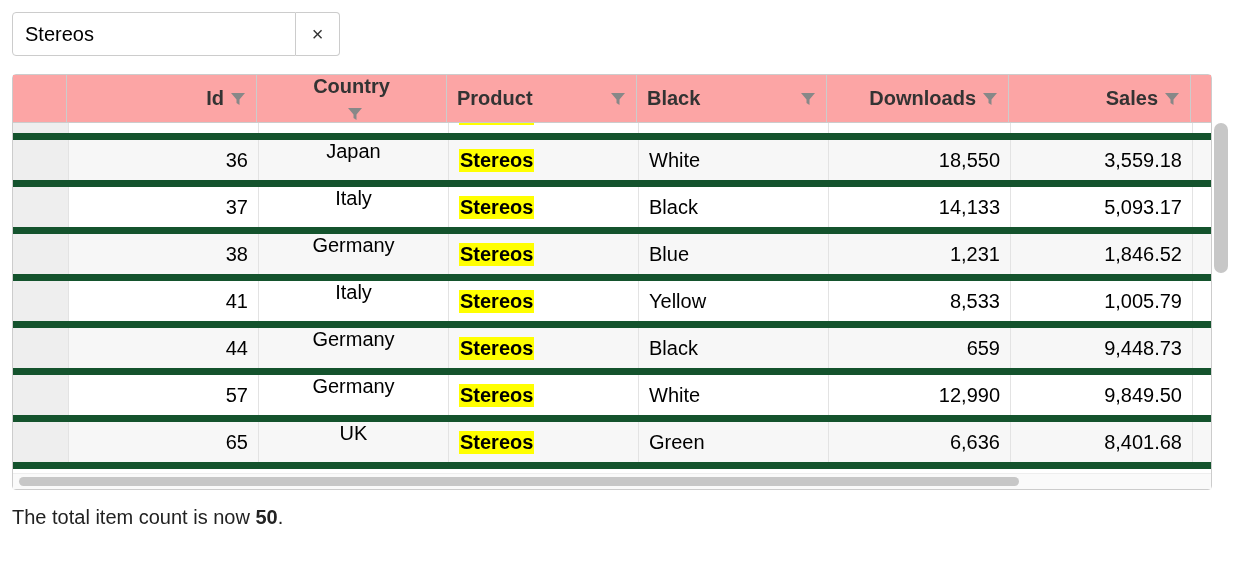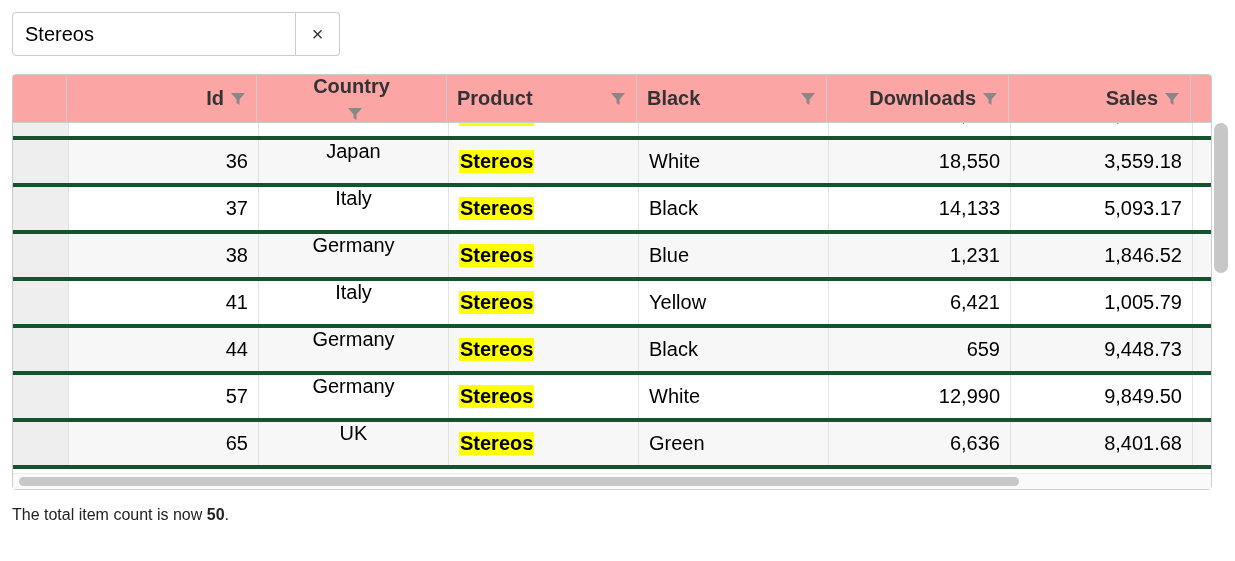--- a/index.html
+++ b/index.html
@@ -93,21 +93,21 @@
       overflow: hidden;
       position: relative;
     }
     .grid-rows {
       position: relative;
       top: -30px;
     }
     .row {
       display: flex;
       height: 47px;
-      border-bottom: 4px solid #14532d;
+      border-bottom: 7px solid #14532d;
     }
     .row:nth-child(even) .cell,
     .row:nth-child(even) .cell-rh {
       background: #f7f7f7;
     }
     .row:nth-child(odd) .cell,
     .row:nth-child(odd) .cell-rh {
       background: #fff;
     }
     .cell-rh {
@@ -149,21 +149,21 @@
       position: absolute;
       left: 6px;
       top: 3px;
       height: 9px;
       width: 1000px;
       background: #c7c7c7;
       border-radius: 5px;
     }
     .footer-text {
       margin-top: 16px;
-      font-size: 16px;
+      font-size: 20px;
       color: #222;
     }
     .footer-text .bold {
       font-weight: 700;
     }
   </style>
 </head>
 <body>
 
 <div class="search-bar">
@@ -268,21 +268,21 @@
           <div class="cell col-tail" style="border-right:none"></div>
         </div>
         <div class="row">
           <div class="cell cell-rh col-rowhdr"></div>
           <div class="cell col-id right">41</div>
           <div class="cell col-country">Italy</div>
           <div class="cell col-product">
             <span class="highlight">Stereos</span>
           </div>
           <div class="cell col-color">Yellow</div>
-          <div class="cell col-downloads right">6,421</div>
+          <div class="cell col-downloads right">8,533</div>
           <div class="cell col-sales right">1,005.79</div>
           <div class="cell col-tail" style="border-right:none"></div>
         </div>
         <div class="row">
           <div class="cell cell-rh col-rowhdr"></div>
           <div class="cell col-id right">44</div>
           <div class="cell col-country">Germany</div>
           <div class="cell col-product">
             <span class="highlight">Stereos</span>
           </div>

